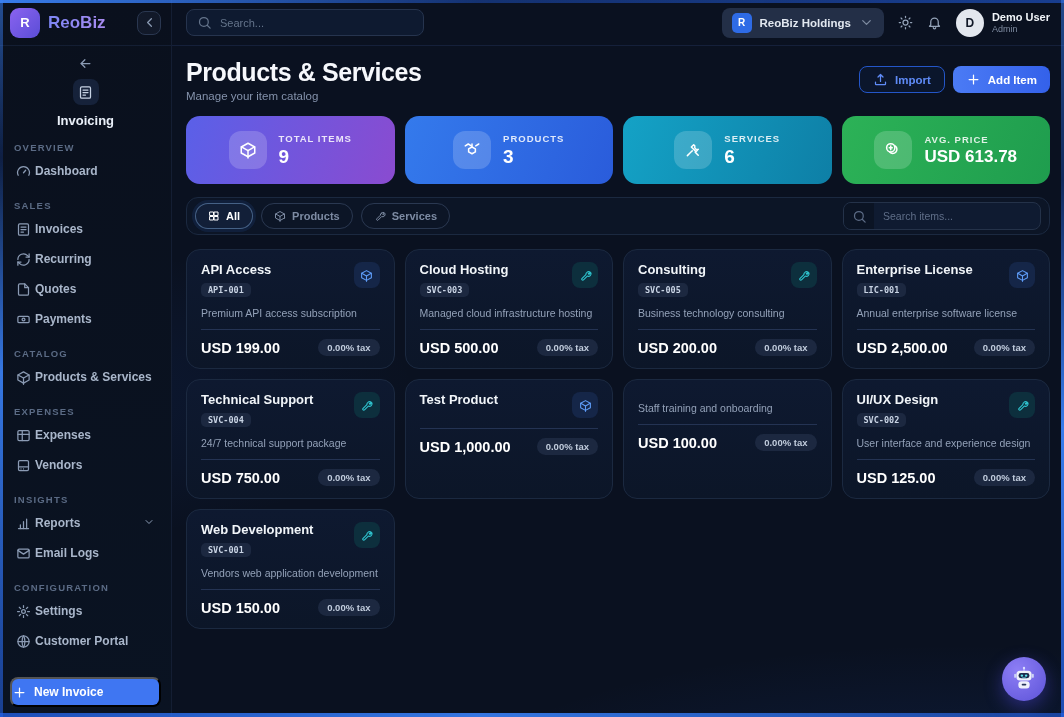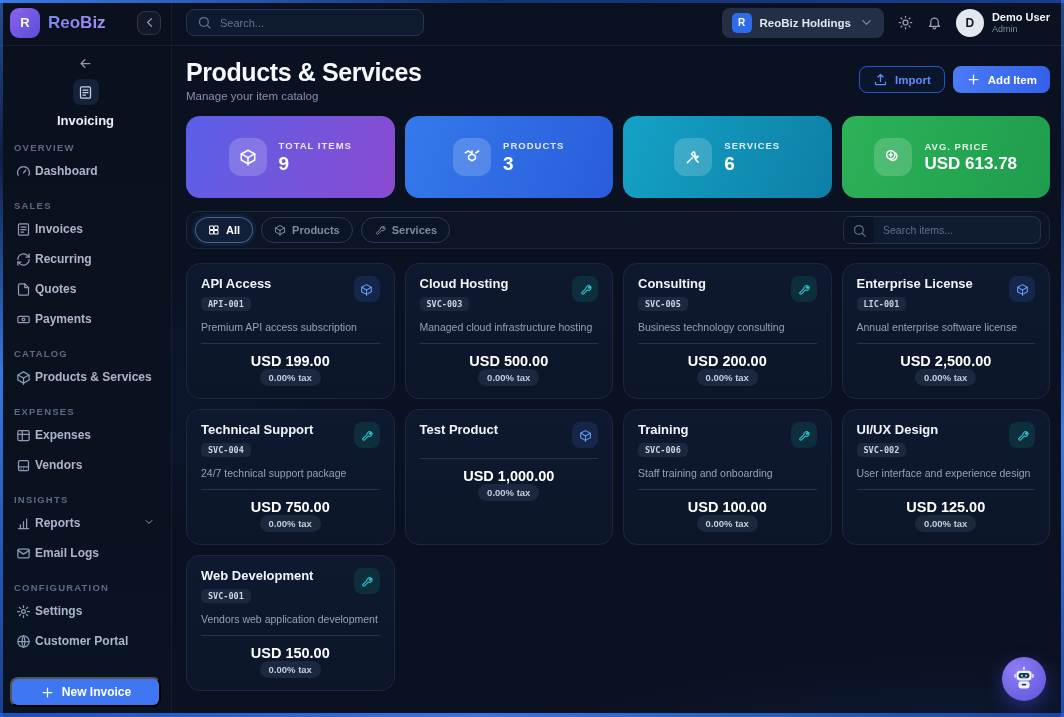--- a/index.html
+++ b/index.html
@@ -42,21 +42,21 @@
   .module { margin:10px 8px 0; display:flex; align-items:center; gap:8px; color:#8b9bb4; padding:0 2px;flex-direction:column; }
   .module-chip { width:26px; height:26px; border-radius:8px; background:#16223a; display:flex; align-items:center; justify-content:center; color:#c7d2e4; }
   .module-label { font-size:13px; font-weight:bold; color:#eaf0f9; }
   .side-sections { flex:1; padding:0 8px; overflow:hidden; }
   .sec-title { font-size:9.5px; font-weight:bold; letter-spacing:1.2px; color:#5b6b85; margin:14px 6px 3px; text-transform:uppercase; }
   .side-item { height:30px; display:flex; align-items:center; gap:4px; padding:0 8px; border-radius:8px;
     color:#a9b6ca; font-size:12px; font-weight:600; cursor:pointer; }
   .side-item .icon { color:#8b9bb4; }
   .side-item .chev { margin-left:auto; color:#64748b; }
   .new-invoice { margin:10px; height:30px; background:#3f76f2; border-radius:8px; color:#fff; font-size:12px; font-weight:bold;
-    display:flex; align-items:center; justify-content:center; gap:7px; cursor:pointer; }
+    display:flex; align-items:center; justify-content:flex-start; gap:7px; cursor:pointer; }
 
   
   .main { flex:1; display:flex; flex-direction:column; min-width:0; }
   .topbar { height:46px; flex:0 0 46px; display:flex; align-items:center; gap:12px; padding:0 14px; border-bottom:1px solid #15203a; }
   .global-search { width:238px; height:27px; background:#0e1a30; border:1px solid #26344e; border-radius:8px;
     display:flex; align-items:center; gap:8px; padding:0 10px; color:#64748b; }
   .global-search input { flex:1; background:transparent; border:none; outline:none; color:#cbd5e1; font-size:11px; font-family:inherit; }
   .global-search input::placeholder { color:#64748b; }
   .top-right { margin-left:auto; display:flex; align-items:center; gap:14px; }
   .company-pill { height:30px; background:#232f47; border-radius:8px; display:flex; align-items:center; gap:8px; padding:0 10px; cursor:pointer; }
@@ -74,21 +74,21 @@
   .content { flex:1; padding:12px 14px; overflow:hidden; }
   .page-head { display:flex; align-items:flex-start; }
   .page-title { font-size:25px; font-weight:800; letter-spacing:-.4px; color:#f6f8fc; }
   .page-sub { font-size:11.5px; color:#8492ab; margin-top:3px; }
   .head-actions { margin-left:auto; display:flex; gap:8px; margin-top:8px; }
   .btn { height:27px; padding:0 13px; border-radius:8px; font-size:11.5px; font-weight:bold; display:flex; align-items:center; gap:7px; cursor:pointer; }
   .btn-outline { border:1px solid #2456c8; color:#5f8bf7; background:rgba(37,99,235,.06); }
   .btn-primary { border:none; color:#fff; background:linear-gradient(90deg,#4b7bf5,#3461ea); }
 
   .stats { margin-top:14px; display:grid; grid-template-columns:repeat(4,1fr); gap:10px; }
-  .stat-card { height:82px; border-radius:14px; display:flex; align-items:center; justify-content:center; gap:12px; }
+  .stat-card { height:68px; border-radius:14px; display:flex; align-items:center; justify-content:center; gap:12px; }
   .stat-chip { width:38px; height:38px; border-radius:12px; background:rgba(255,255,255,.18); color:#fff;
     display:flex; align-items:center; justify-content:center; }
   .stat-label { font-size:9.5px; font-weight:bold; letter-spacing:1px; color:rgba(255,255,255,.85); text-transform:uppercase; }
   .stat-value { font-size:19px; font-weight:800; color:#fff; margin-top:2px; }
 
   .filter-bar { margin-top:13px; height:38px; border-radius:12px; border:1px solid #1b2940; background:#0c1526;
     display:flex; align-items:center; gap:8px; padding:16px 8px; }
   .pill { height:26px; border-radius:999px; padding:0 12px; display:flex; align-items:center; gap:6px;
     font-size:11px; font-weight:bold; color:#7d8ba3; border:1px solid #2a3851; background:transparent; cursor:pointer; }
   .pill.active { color:#fff; background:#121f38; border-color:rgba(147,197,253,.4); box-shadow:0 0 0 3px rgba(59,130,246,.10); }
@@ -103,21 +103,21 @@
     padding:12px 14px; cursor:pointer; }
   .item-head { display:flex; justify-content:space-between; align-items:flex-start; }
   .item-name { font-size:13px; font-weight:800; color:#f1f5f9; }
   .type-chip { width:26px; height:26px; border-radius:8px; display:flex; align-items:center; justify-content:center; flex:0 0 26px; }
   .type-chip.product { background:#152648; color:#5e9cf7; }
   .type-chip.service { background:#0d2f3d; color:#2fc4cf; }
   .item-code { display:inline-block; margin-top:6px; background:#1c2840; color:#c9d4e4;
     font-family:"DejaVu Sans Mono", monospace; font-size:8.5px; font-weight:bold; padding:2px 7px; border-radius:5px; }
   .item-desc { margin-top:10px; font-size:10.5px; color:#93a1b8; }
   .item-divider { border:none; border-top:1px solid #243353; margin:10px 0 9px; }
-  .item-foot { display:flex; justify-content:space-between; align-items:center;flex-direction:column; }
+  .item-foot { display:flex; justify-content:space-between; align-items:center; }
   .item-price { font-size:14.5px; font-weight:800; color:#fff; }
   .item-tax { background:#1c2840; color:#c2cddd; font-size:9.5px; font-weight:600; padding:3px 9px; border-radius:999px; }
 
   .chat-fab { position:fixed; right:18px; bottom:16px; width:44px; height:44px; border-radius:50%;
     background:radial-gradient(circle at 35% 30%,#8d7ef5,#5d53d8); box-shadow:0 6px 18px rgba(80,70,220,.45);
     display:flex; align-items:center; justify-content:center; cursor:pointer; z-index:80; border:none; }
 </style>
 </head>
 <body>
 
@@ -603,33 +603,20 @@
                 </span>
               </span>
      </div>
             <hr class="item-divider">
      <div class="item-foot">
        <span class="item-price">USD 1,000.00</span>
        <span class="item-tax">0.00% tax</span>
      </div>
           </div>
           <div class="item-card">
-            <div class="item-head">
-       <div>
-         <div class="item-name">Training</div>
-         <span class="item-code">SVC-006</span>
-       </div>
-       <span class="type-chip service">
-                <span class="icon">
-                  <svg width="13" height="13" viewBox="0 0 24 24" fill="none" stroke="currentColor" stroke-width="2" stroke-linecap="round" stroke-linejoin="round">
-                    <path d="M14.7 6.3a4.8 4.8 0 0 1 5.6-1l-3.2 3.2 1.4 1.4 3.2-3.2a4.8 4.8 0 0 1-6.4 6.4l-7 7a1.8 1.8 0 0 1-2.6-2.6l7-7a4.8 4.8 0 0 1 2-4.2z"></path>
-                  </svg>
-                </span>
-              </span>
-     </div>
             <div class="item-desc">Staff training and onboarding</div>
             <hr class="item-divider">
      <div class="item-foot">
        <span class="item-price">USD 100.00</span>
        <span class="item-tax">0.00% tax</span>
      </div>
           </div>
           <div class="item-card">
             <div class="item-head">
        <div>

